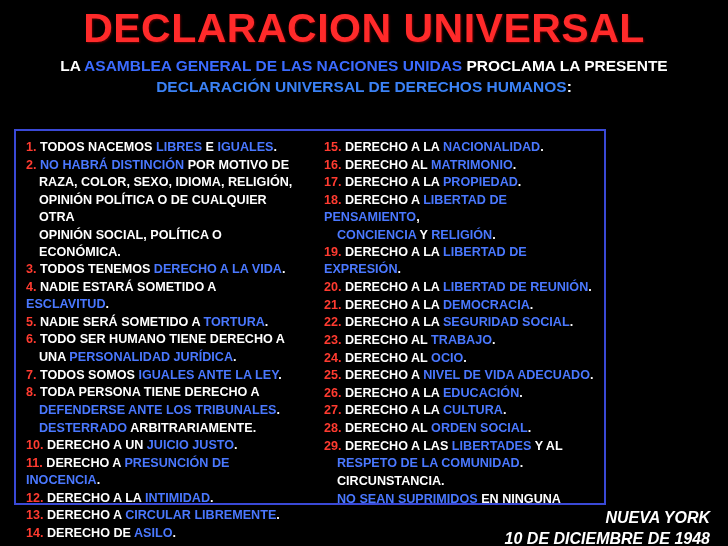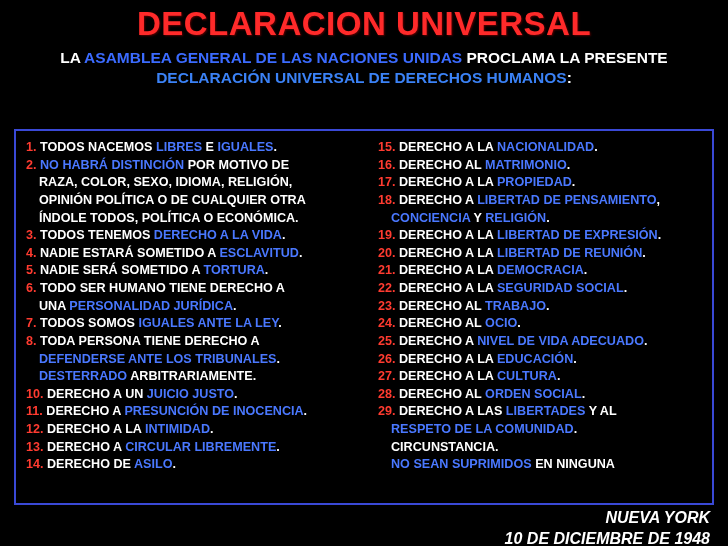--- a/index.html
+++ b/index.html
@@ -16,21 +16,21 @@
   .page {
     position: relative;
     width: 728px;
     height: 546px;
     background: #000000;
     box-sizing: border-box;
   }
   .title {
     text-align: center;
     color: #ff2a2a;
-    font-size: 33px;
+    font-size: 41px;
     font-weight: bold;
     letter-spacing: 0.5px;
     padding-top: 7px;
     line-height: 1.05;
     text-shadow: 1px 1px 2px #550000;
   }
   .subtitle {
     color: #ffffff;
     font-size: 15.5px;
     font-weight: bold;
@@ -41,21 +41,21 @@
   .subtitle .hl-blue {
     color: #3b6bff;
   }
   .subtitle .hl-ital {
     color: #3b82f6;
   }
   .panel {
     position: absolute;
     left: 14px;
     top: 129px;
-    width: 700px;
+    width: 592px;
     height: 376px;
     border: 2px solid #3a49d6;
     box-sizing: border-box;
     display: flex;
     background: #000000;
   }
   .col {
     box-sizing: border-box;
     padding: 8px 8px 4px 10px;
     width: 50%;
@@ -116,21 +116,21 @@
     <div class="col left" id="col-left">
         <div class="item"><span><span class="num">1.</span><span> TODOS NACEMOS </span><span class="b">LIBRES</span><span> E </span><span class="b">IGUALES</span><span>.</span></span></div>
         <div class="item"><span><span class="num">2.</span><span> </span><span class="b">NO HABRÁ DISTINCIÓN</span><span> POR MOTIVO DE</span></span></div>
         <div class="item ">
           <span class="indent"><span>RAZA, COLOR, SEXO, IDIOMA, RELIGIÓN,</span></span>
         </div>
         <div class="item ">
           <span class="indent"><span>OPINIÓN POLÍTICA O DE CUALQUIER OTRA</span></span>
         </div>
         <div class="item ">
-          <span class="indent"><span>ÍNDOLE TODOS, POLÍTICA O ECONÓMICA.</span></span>
+          <span class="indent"><span>OPINIÓN SOCIAL, POLÍTICA O ECONÓMICA.</span></span>
         </div>
         <div class="item"><span><span class="num">3.</span><span> TODOS TENEMOS </span><span class="b">DERECHO A LA VIDA</span><span>.</span></span></div>
         <div class="item"><span><span class="num">4.</span><span> NADIE ESTARÁ SOMETIDO A </span><span class="b">ESCLAVITUD</span><span>.</span></span></div>
         <div class="item"><span><span class="num">5.</span><span> NADIE SERÁ SOMETIDO A </span><span class="b">TORTURA</span><span>.</span></span></div>
         <div class="item"><span><span class="num">6.</span><span> TODO SER HUMANO TIENE DERECHO A</span></span></div>
         <div class="item ">
           <span class="indent"><span>UNA </span><span class="b">PERSONALIDAD JURÍDICA</span><span>.</span></span>
         </div>
         <div class="item"><span><span class="num">7.</span><span> TODOS SOMOS </span><span class="b">IGUALES ANTE LA LEY</span><span>.</span></span></div>
         <div class="item"><span><span class="num">8.</span><span> TODA PERSONA TIENE DERECHO A</span></span></div>

